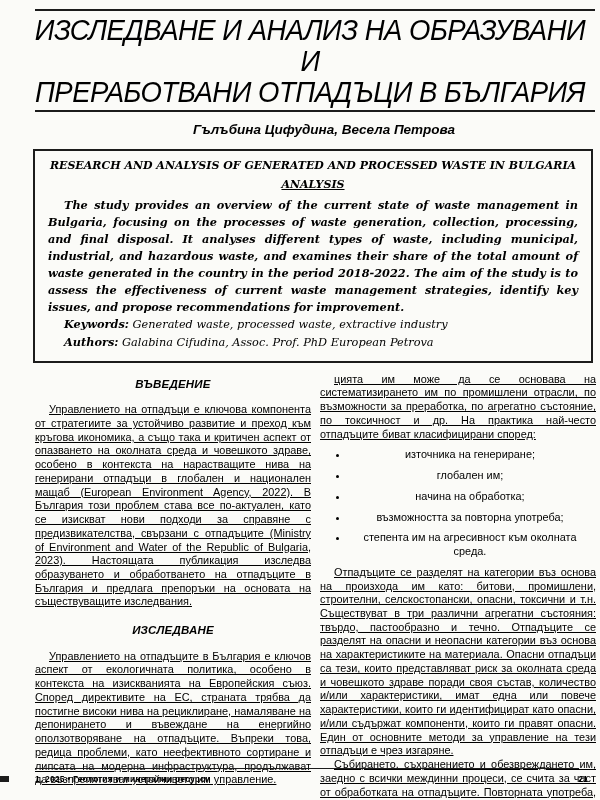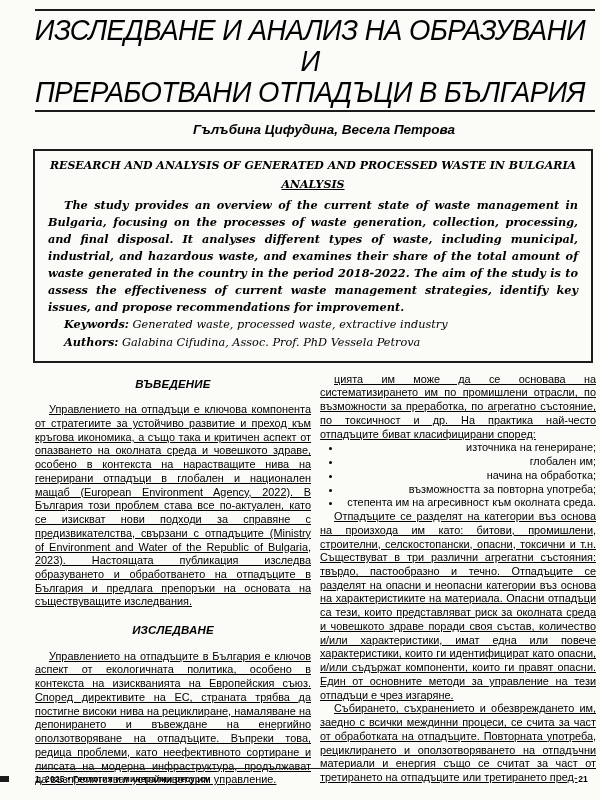--- a/index.html
+++ b/index.html
@@ -62,21 +62,21 @@
     text-align:justify;
   }
   .col{flex:1;min-width:0;}
   .col h3{
     text-align:center;font-style:italic;font-weight:bold;font-size:11.5px;
     margin:4px 0 12px 0;letter-spacing:0.2px;
   }
   .col h3.second{margin-top:14px;}
   .col p{margin:0;text-indent:14px;text-decoration:underline;}
   .col ul{margin:0 0 0 10px;padding:0 0 0 12px;list-style:disc;}
-  .col ul li{text-align:right;padding-left:2px;margin:0;}
+  .col ul li{text-align:center;padding-left:2px;margin:7px;}
 
   
   .footer{
     position:absolute;left:0;right:16px;bottom:16px;
   }
   .footer .rule{margin-bottom:5px;}
   .footer-row{
     display:flex;justify-content:space-between;align-items:baseline;
     margin:0 -4px 0 35px;
     font-size:8.5px;font-weight:bold;letter-spacing:0.2px;
@@ -101,21 +101,21 @@
 
   <div class="authorblock">
     <div class="names">Гълъбина Цифудина, Весела Петрова</div>
   </div>
 
   <div class="abstract">
     <div class="en-title">RESEARCH AND ANALYSIS OF GENERATED AND PROCESSED WASTE IN BULGARIA</div>
     <div class="summary-label">ANALYSIS</div>
     <p class="summary-text">The study provides an overview of the current state of waste management in Bulgaria, focusing on the processes of waste generation, collection, processing, and final disposal. It analyses different types of waste, including municipal, industrial, and hazardous waste, and examines their share of the total amount of waste generated in the country in the period 2018-2022.  The aim of the study is to assess the effectiveness of current waste management strategies, identify key issues, and propose recommendations for improvement.</p>
     <p class="kv"><span class="lbl">Keywords:</span><span> Generated waste, processed waste, extractive industry</span></p>
-    <p class="kv"><span class="lbl">Authors:</span><span> Galabina Cifudina, Assoc. Prof. PhD Vessela Petrova</span></p>
+    <p class="kv"><span class="lbl">Authors:</span><span> Galabina Cifudina, Assoc. Prof. PhD European Petrova</span></p>
   </div>
 
   <div class="columns">
 
     <div class="col">
       <h3>ВЪВЕДЕНИЕ</h3>
       <p>Управлението на отпадъци е ключова компонента от стратегиите за устойчиво развитие и преход към кръгова икономика, а също така и критичен аспект от опазването на околната среда и човешкото здраве, особено в контекста на нарастващите нива на генерирани отпадъци в глобален и национален мащаб (European Environment Agency, 2022). В България този проблем става все по-актуален, като се изискват нови подходи за справяне с предизвикателства, свързани с отпадъците (Ministry of Environment and Water of the Republic of Bulgaria, 2023). Настоящата публикация изследва образуването и обработването на отпадъците в България и предлага препоръки на основата на съществуващите изследвания.</p>
       <h3 class="second">ИЗСЛЕДВАНЕ</h3>
       <p>Управлението на отпадъците в България е ключов аспект от екологичната политика, особено в контекста на изискванията на Европейския съюз. Според директивите на ЕС, страната трябва да постигне високи нива на рециклиране, намаляване на депонирането и въвеждане на енергийно оползотворяване на отпадъците. Въпреки това, редица проблеми, като неефективното сортиране и липсата на модерна инфраструктура, продължават да възпрепятстват устойчивото им управление.</p>
 

